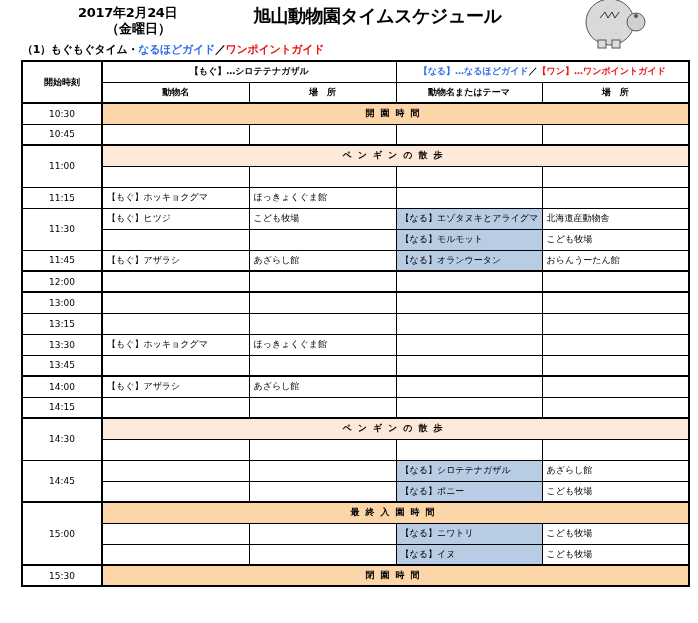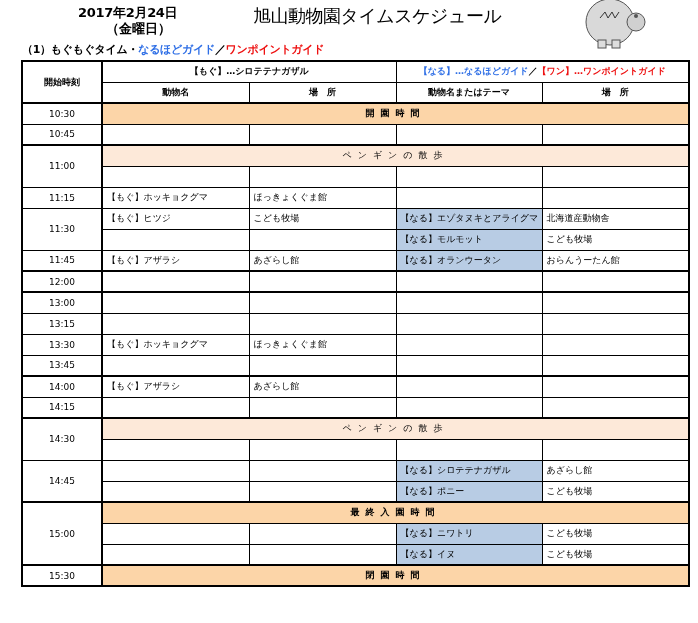--- a/index.html
+++ b/index.html
@@ -1,34 +1,34 @@
 <!DOCTYPE html>
 <html><head>
 <meta charset="utf-8">
 <style>
   html, body { margin:0; padding:0; background:#ffffff; }
   body { width:698px; height:623px; position:relative; overflow:hidden;
          font-family:"DejaVu Sans", sans-serif; color:#000; }
   .date { position:absolute; left:78px; top:4px; font-size:13px; font-weight:bold; letter-spacing:-0.3px; }
   .weekday { position:absolute; left:106px; top:20px; font-size:13px; font-weight:bold; }
-  .title { position:absolute; left:253px; top:4px; font-size:18px; font-weight:normal; letter-spacing:-0.5px; }
+  .title { position:absolute; left:253px; top:4px; font-size:18px; font-weight:bold; letter-spacing:-0.5px; }
   .subtitle { position:absolute; left:22px; top:42px; font-size:11px; font-weight:bold; letter-spacing:-0.3px; white-space:nowrap; }
   .blue { color:#2f6fe6;text-align:center; }
   .red { color:#ee1111; }
   .hippo { position:absolute; left:578px; top:0px; width:80px; height:50px; }
 
   table.sched { position:absolute; left:21px; top:60px; width:667px; border-collapse:collapse;
                 table-layout:fixed; border:2.5px solid #000; }
   table.sched td { border:1px solid #000; padding:0 4px; font-size:9px; height:21px;
                    overflow:hidden; white-space:nowrap; box-sizing:border-box; }
   td.time { text-align:center; font-size:10px; border-right:2px solid #000 !important; }
   td.hdr { text-align:center; font-weight:bold; font-size:9.5px; height:22px; }
   tr.thick td { border-top:2.5px solid #000; }
   td.bar-dark { background:#fcd5a8; text-align:center; font-weight:bold; font-size:10px; letter-spacing:6px; }
-  td.bar-light { background:#fde9d9; text-align:center; font-weight:normal; font-size:10px; letter-spacing:6px; }
+  td.bar-light { background:#fde9d9; text-align:center; font-weight:bold; font-size:10px; letter-spacing:6px; }
   td.guide { background:#b8cce4; }
 </style>
 </head>
 <body>
 
 <div class="date">2017年2月24日</div>
 <div class="weekday">（金曜日）</div>
 <div class="title">旭山動物園タイムスケジュール</div>
 <div class="subtitle">
   <span>（1）もぐもぐタイム・</span><span class="blue">なるほどガイド</span><span>／</span><span class="red">ワンポイントガイド</span>

